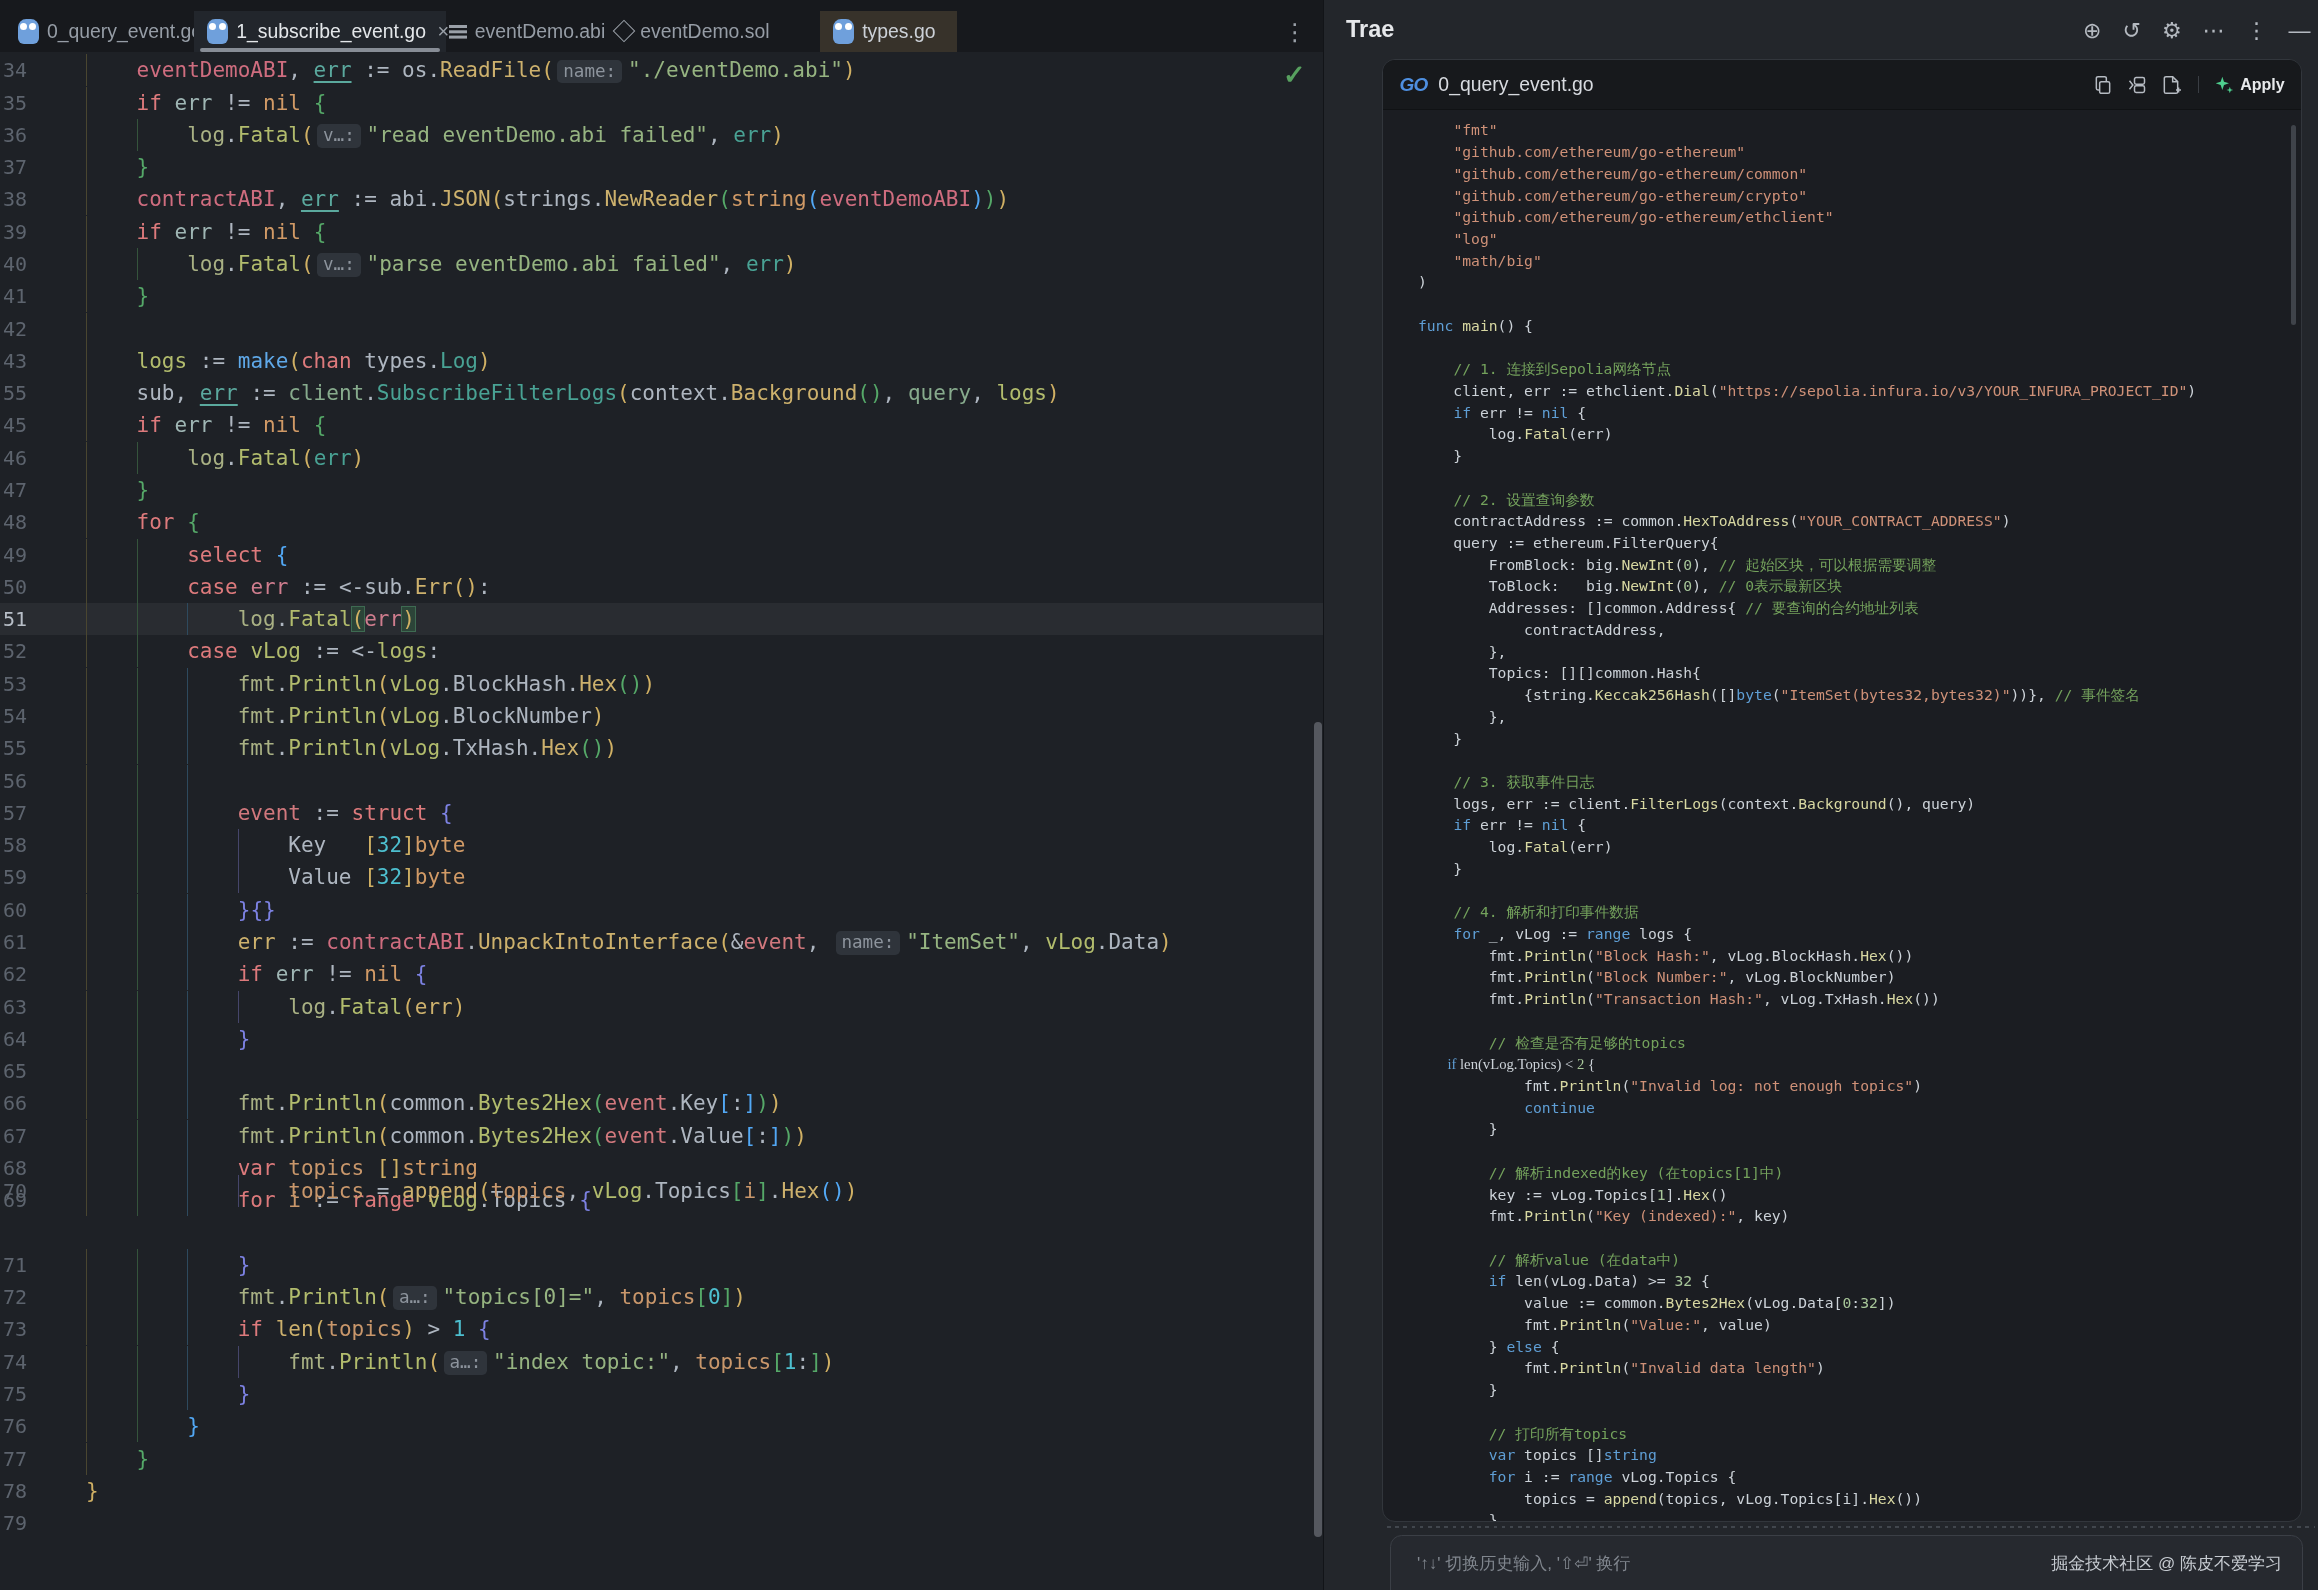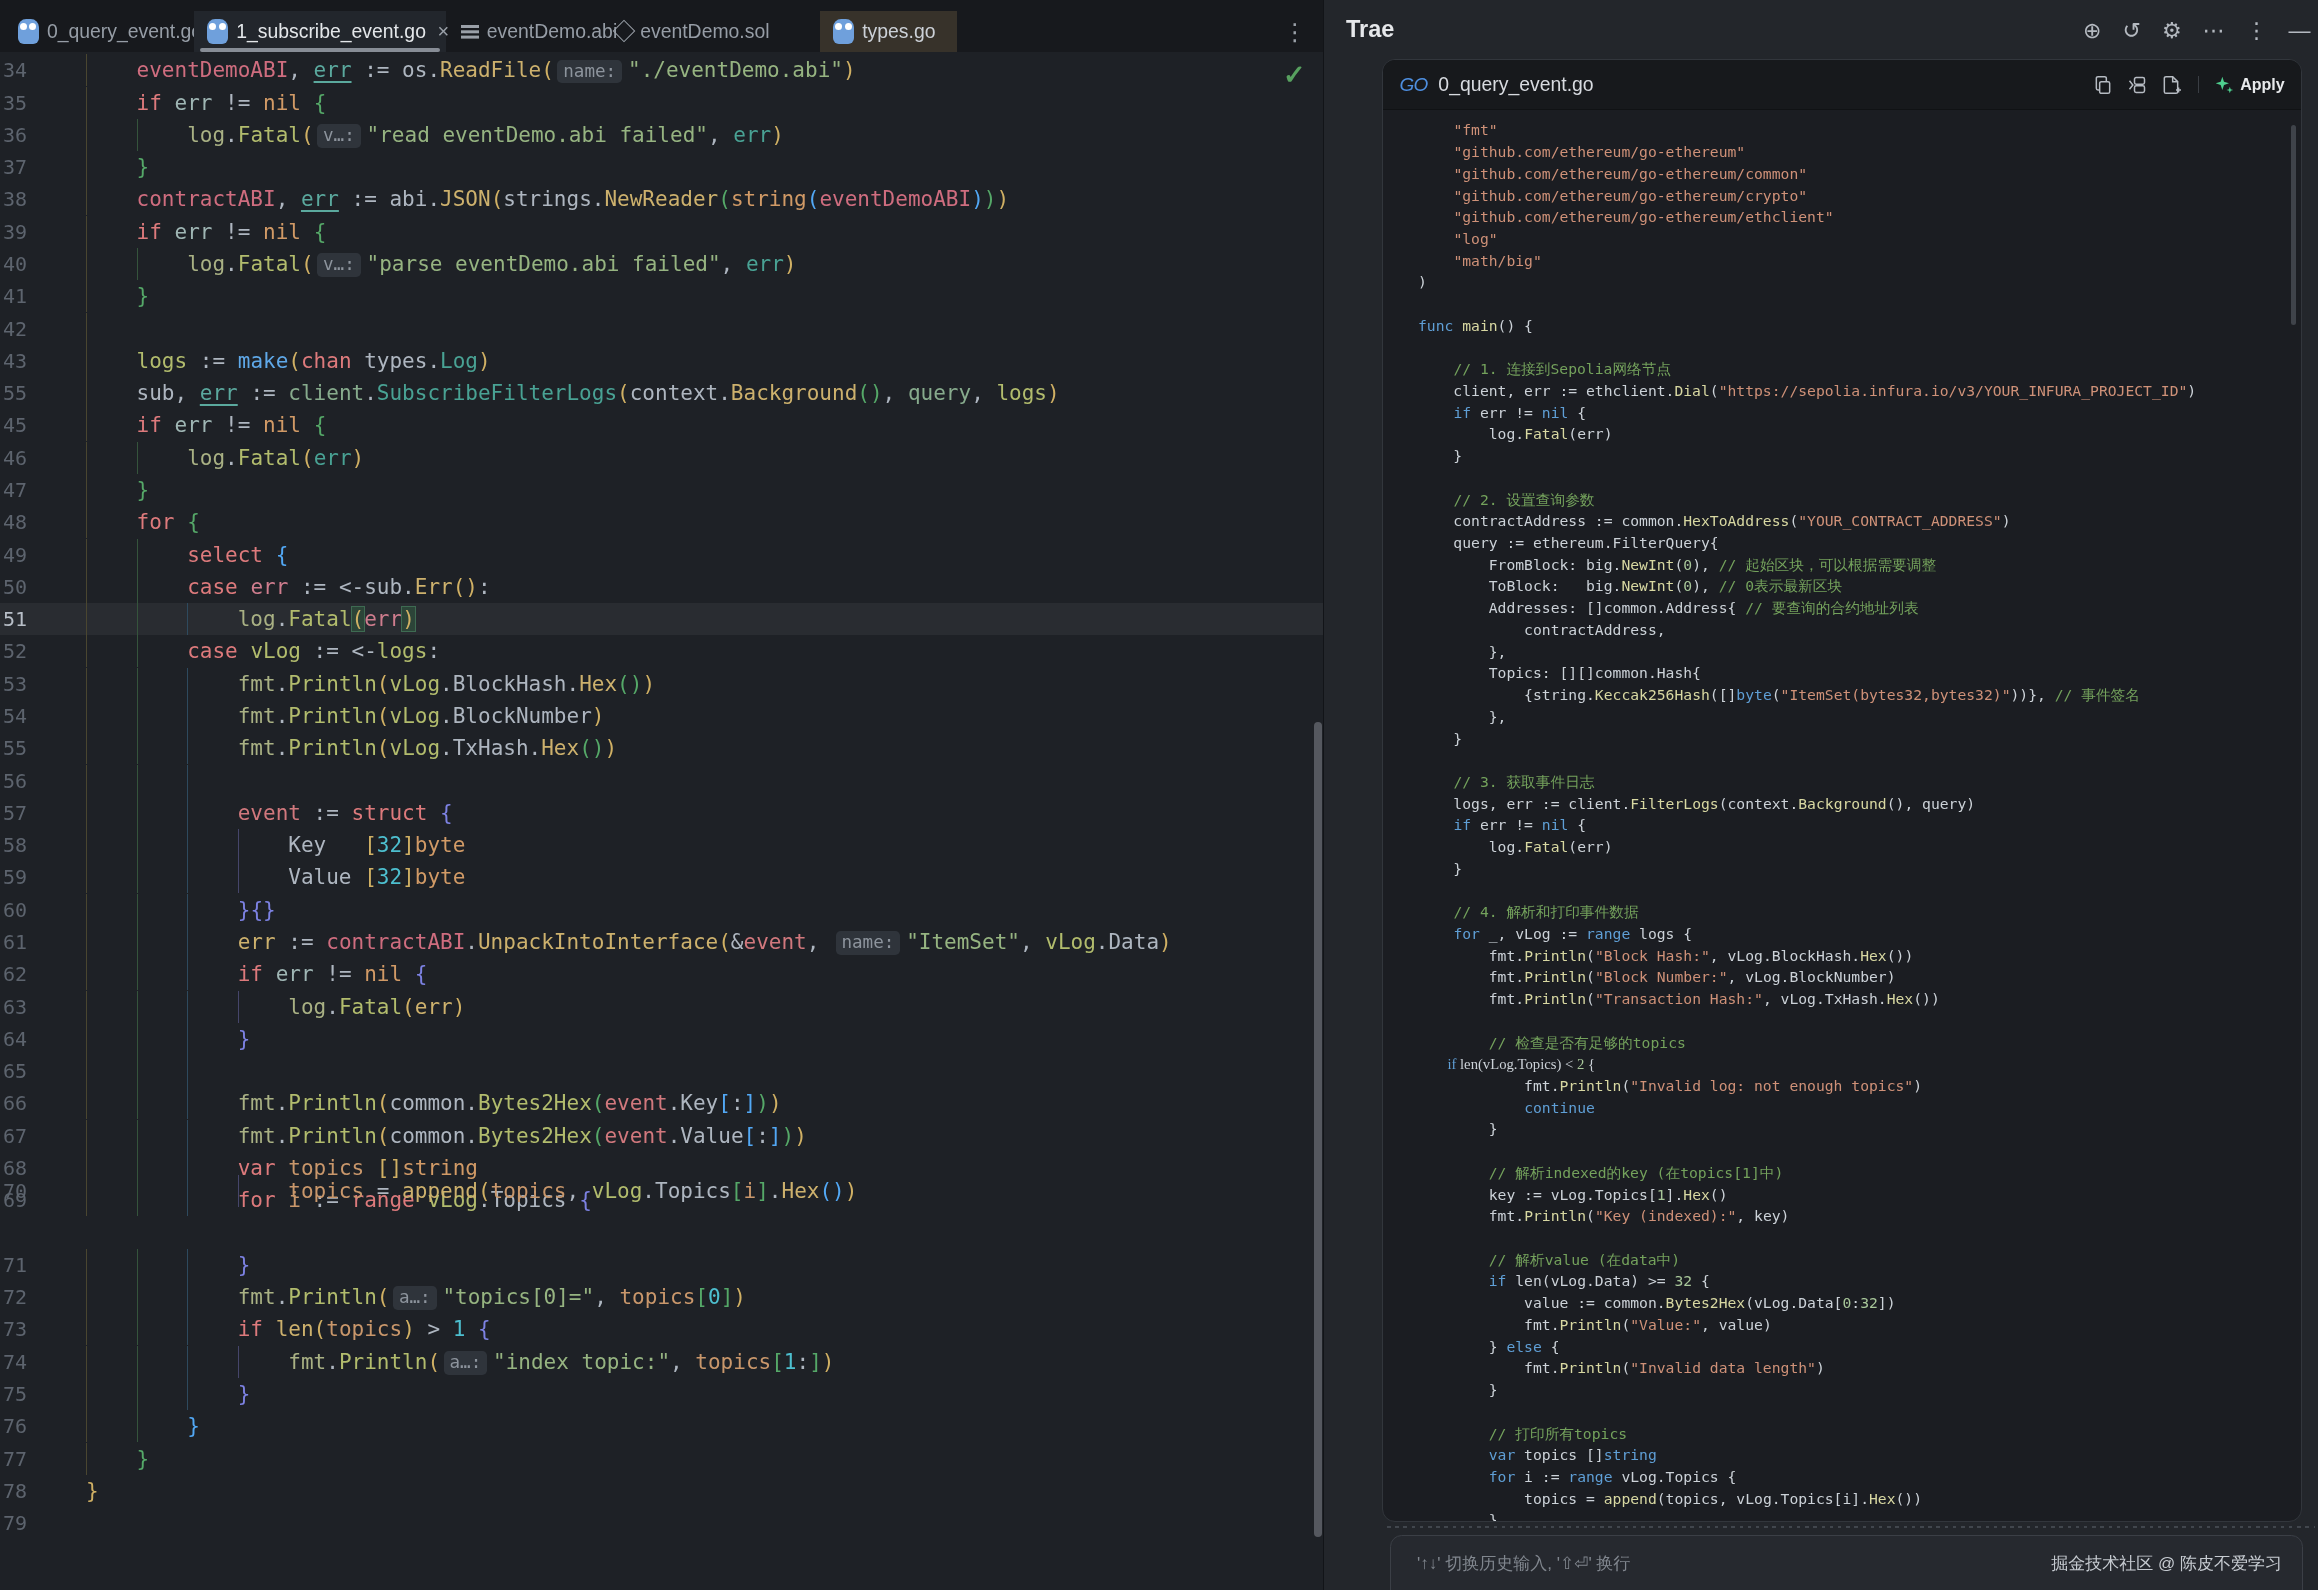--- a/index.html
+++ b/index.html
@@ -46,21 +46,21 @@
   
   #panel{position:absolute;left:1323px;top:0;width:996px;height:1591px;background:#23262b;border-left:1.2px solid #121418;}
   #panel-title{position:absolute;left:22px;top:16.4px;font-size:23.5px;font-weight:bold;color:#e6e8eb;}
   #panel-icons{position:absolute;right:9.4px;top:17.6px;display:flex;gap:21px;color:#b4b9c0;font-size:22px;}
   #panel-icons span{cursor:pointer;}
   
   #card{position:absolute;left:58px;top:59px;width:920px;height:1463px;background:#1b1d22;
         border:1.2px solid #32363c;border-radius:13px;overflow:hidden;box-sizing:border-box;}
   #card-header{position:absolute;left:0;top:0;right:0;height:50px;background:#17191c;
         border-bottom:1.2px solid #101214;display:flex;align-items:center;padding:0 16.4px;box-sizing:border-box;gap:10.6px;}
-  #go-badge{color:#4e8fe0;font-weight:normal;font-style:italic;font-size:19px;letter-spacing:-0.6px;}
+  #go-badge{color:#4e8fe0;font-weight:bold;font-style:italic;font-size:19px;letter-spacing:-0.6px;}
   #card-file{color:#d8dbe0;font-size:19.4px;flex:1;}
   .hicon{width:23.5px;height:23.5px;display:flex;align-items:center;justify-content:center;cursor:pointer;}
   .hdivider{width:1.2px;height:17.6px;background:#3a3e44;margin:0 4.7px;}
   #apply-btn{display:flex;align-items:center;gap:5.9px;cursor:pointer;}
   #apply-label{color:#e8eaec;font-size:16px;font-weight:bold;}
   #card-body{position:absolute;left:0;top:50px;right:0;bottom:0;overflow:hidden;}
   .prow{position:absolute;left:35px;white-space:pre;font-family:"DejaVu Sans Mono",monospace;
         font-size:14.7px;line-height:22px;color:#ccd2d8;}
   .pk-d{color:#ccd2d8}.pk-cm{color:#74a25c}.pk-st{color:#cf9178}.pk-kw{color:#5f9fd6}
   .pk-fn{color:#d8d8a2}.pk-nm{color:#a8c79a}
@@ -83,21 +83,21 @@
       <div class="tab" style="left: 4.7px; width: 187px;">
         <span class="gopher"></span>
         <span>0_query_event.go</span>
       </div>
       <div class="tab active" style="left: 194px; width: 252px;">
         <span class="gopher"></span>
         <span>1_subscribe_event.go</span>
         <span class="closex">×</span>
         <div class="underline"></div>
       </div>
-      <div class="tab" style="left: 448px; width: 176px;">
+      <div class="tab" style="left: 436px; width: 176px;">
         <span class="abiicon"></span>
         <span>eventDemo.abi</span>
       </div>
       <div class="tab" style="left: 603px; width: 194px;">
         <span class="solicon"></span>
         <span>eventDemo.sol</span>
       </div>
       <div class="tab tinted" style="left: 820px; width: 137px;">
         <span class="gopher"></span>
         <span>types.go</span>

